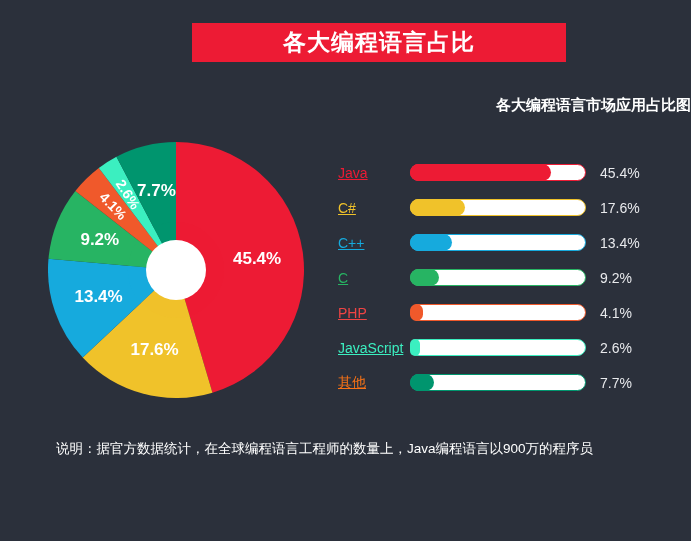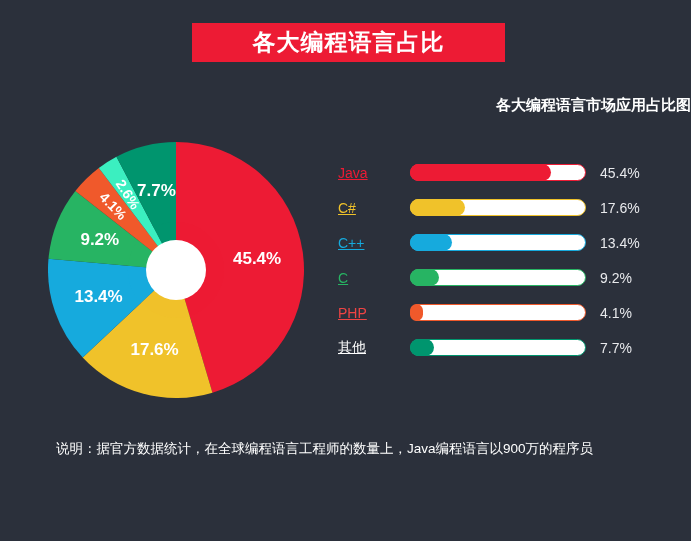--- a/index.html
+++ b/index.html
@@ -13,21 +13,21 @@
     font-family: "Liberation Sans", "DejaVu Sans", sans-serif;
     overflow: hidden;
     position: relative;
   }
 
   
   #title-banner {
     position: absolute;
     left: 192px;
     top: 23px;
-    width: 313px;
+    width: 374px;
     height: 39px;
     background: #ed1b34;
     display: flex;
     align-items: center;
     justify-content: center;
   }
   #title-banner .title-text {
     color: #ffffff;
     font-size: 23px;
     font-weight: bold;
@@ -199,21 +199,28 @@
       <span class="legend-pct">9.2%</span>
     </div>
     <div class="legend-row">
       <span class="legend-label" style="color: #ef4444;">PHP</span>
       <div class="bar-track" style="border-color: rgb(240, 89, 43);">
         <div class="bar-fill" style="width: 7.32143%; background: rgb(240, 89, 43);"></div>
       </div>
       <span class="legend-pct">4.1%</span>
     </div>
     <div class="legend-row">
-      <span class="legend-label" style="color: #ffffff;">其他</span>
+      <span class="legend-label" style="color: rgb(59, 239, 192);">JavaScript</span>
+      <div class="bar-track" style="border-color: rgb(59, 239, 192);">
+        <div class="bar-fill" style="width: 6%; background: rgb(59, 239, 192);"></div>
+      </div>
+      <span class="legend-pct">2.6%</span>
+    </div>
+    <div class="legend-row">
+      <span class="legend-label" style="color: #f97316;">其他</span>
       <div class="bar-track" style="border-color: rgb(0, 149, 110);">
         <div class="bar-fill" style="width: 13.75%; background: rgb(0, 149, 110);"></div>
       </div>
       <span class="legend-pct">7.7%</span>
     </div>
   </div>
 
 <div id="footer-note">
     <div>说明：据官方数据统计，在全球编程语言工程师的数量上，Java编程语言以900万的程序员</div>
   </div>

